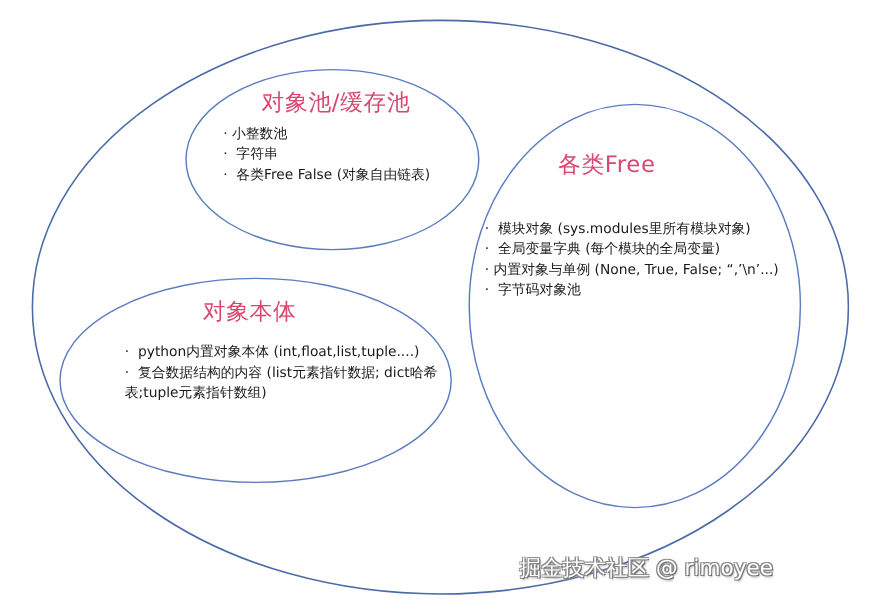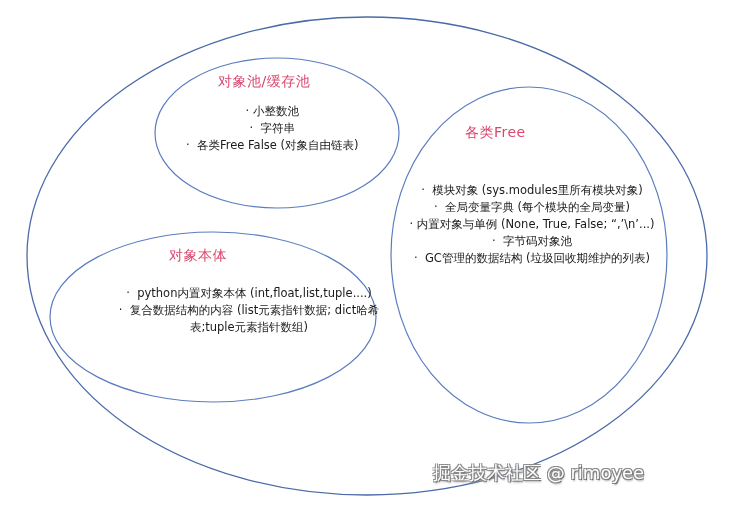--- a/index.html
+++ b/index.html
@@ -1,20 +1,20 @@
 <!DOCTYPE html>
 <html><head>
   <meta charset="utf-8">
   <style>
     html, body { margin: 0; padding: 0; background: #ffffff; }
     body { width: 734px; height: 508px; position: relative; overflow: hidden;
            font-family: "DejaVu Sans", "Liberation Sans", sans-serif; }
     svg.shapes { position: absolute; left: 0; top: 0; }
-    .title { position: absolute; color: #d9466e; font-size: 14px; white-space: nowrap; letter-spacing: 0.5px; }
-    .list { position: absolute; font-size: 11.5px; color: #1a1a1a; line-height: 17px; text-align: center; }
+    .title { position: absolute; color: #d9466e; font-size: 19px; white-space: nowrap; letter-spacing: 0.5px; }
+    .list { position: absolute; font-size: 11.5px; color: #1a1a1a; line-height: 17px; }
     .list .item { white-space: nowrap; }
     .list .item.wrap { white-space: normal; }
     .watermark { position: absolute; left: 433px; top: 461px; font-size: 18px; color: #ffffff;
                  white-space: nowrap;
                  text-shadow: -1px -1px 0 #8a8a8a, 1px -1px 0 #8a8a8a, -1px 1px 0 #8a8a8a, 1px 1px 0 #6a6a6a, 1px 2px 2px #9a9a9a; }
   </style>
 </head>
 <body>
 
 <svg class="shapes" width="734" height="508">
@@ -30,21 +30,20 @@
   <div class="item"><span>·</span>&nbsp; <span>字符串</span></div>
   <div class="item"><span>·</span>&nbsp; <span>各类Free False (对象自由链表)</span></div>
 </div>
 
 <div class="title" style="left:465px; top:124px;">各类Free</div>
 <div class="list" style="left:404px; top:182px; width:256px;">
   <div class="item"><span>·</span>&nbsp; <span>模块对象 (sys.modules里所有模块对象)</span></div>
   <div class="item"><span>·</span>&nbsp; <span>全局变量字典 (每个模块的全局变量)</span></div>
   <div class="item wrap"><span>·</span> <span>内置对象与单例 (None, True, False; “,’\n’...)</span></div>
   <div class="item"><span>·</span>&nbsp; <span>字节码对象池</span></div>
-  <div class="item wrap"><span>·</span>&nbsp; <span>GC管理的数据结构 (垃圾回收期维护的列表)</span></div>
 </div>
 
 <div class="title" style="left:169px; top:247px;">对象本体</div>
 <div class="list" style="left:76px; top:285px; width:290px;margin-left:28px;">
   <div class="item"><span>·</span>&nbsp; <span>python内置对象本体 (int,float,list,tuple....)</span></div>
   <div class="item wrap"><span>·</span>&nbsp; <span>复合数据结构的内容 (list元素指针数据; dict哈希表;tuple元素指针数组)</span></div>
 </div>
 
 <div class="watermark">掘金技术社区 @ rimoyee</div>
 

